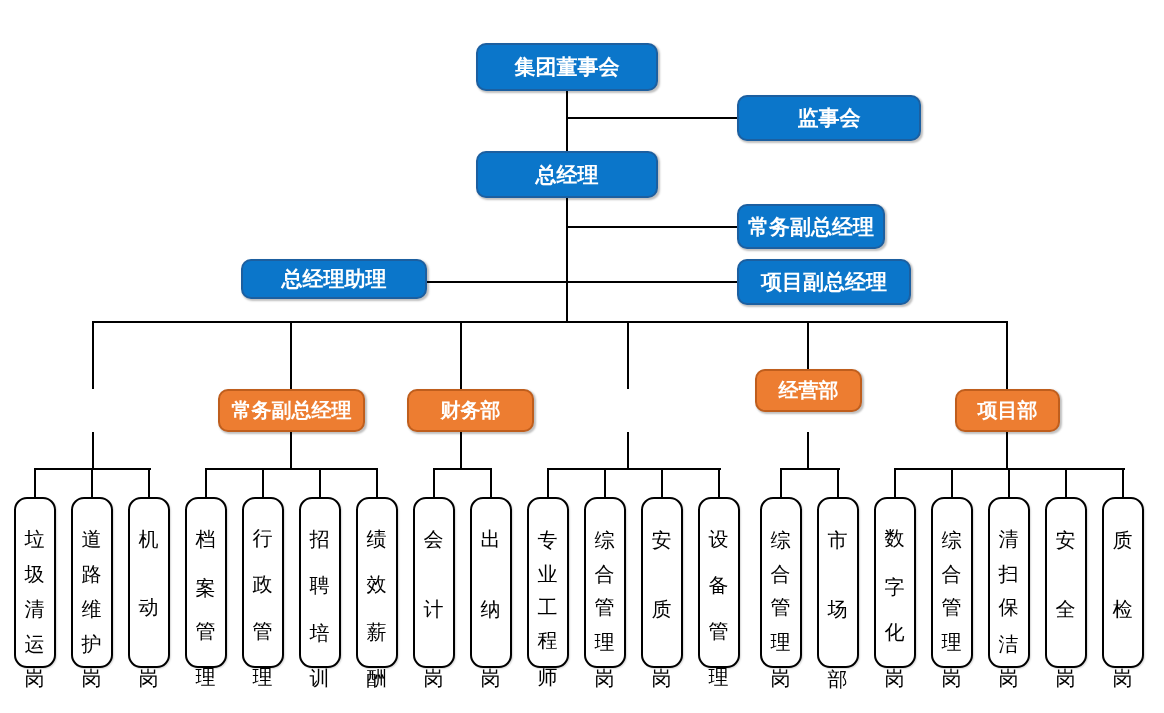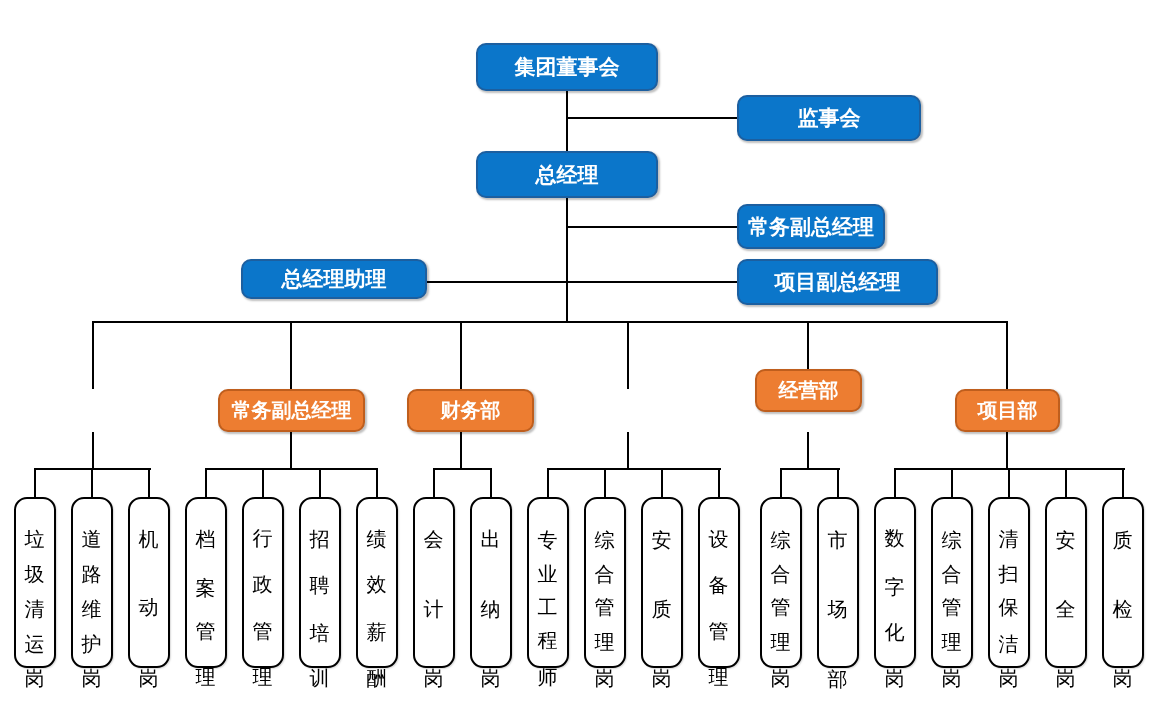--- a/index.html
+++ b/index.html
@@ -90,21 +90,21 @@
   </div>
   <div class="box blue" style="left:476px;top:151px;width:182px;height:47px">
     <span>总经理</span>
   </div>
   <div class="box blue" style="left:737px;top:204px;width:148px;height:45px">
     <span>常务副总经理</span>
   </div>
   <div class="box blue" style="left:241px;top:259px;width:186px;height:40px">
     <span>总经理助理</span>
   </div>
-  <div class="box blue" style="left:737px;top:259px;width:201px;height:46px">
+  <div class="box blue" style="left:737px;top:259px;width:174px;height:46px">
     <span>项目副总经理</span>
   </div>
 
   <div class="box orange" style="left:218px;top:389px;width:147px;height:43px">
     <span>常务副总经理</span>
   </div>
   <div class="box orange" style="left:407px;top:389px;width:127px;height:43px">
     <span>财务部</span>
   </div>
   <div class="box orange" style="left:755px;top:369px;width:107px;height:43px">

